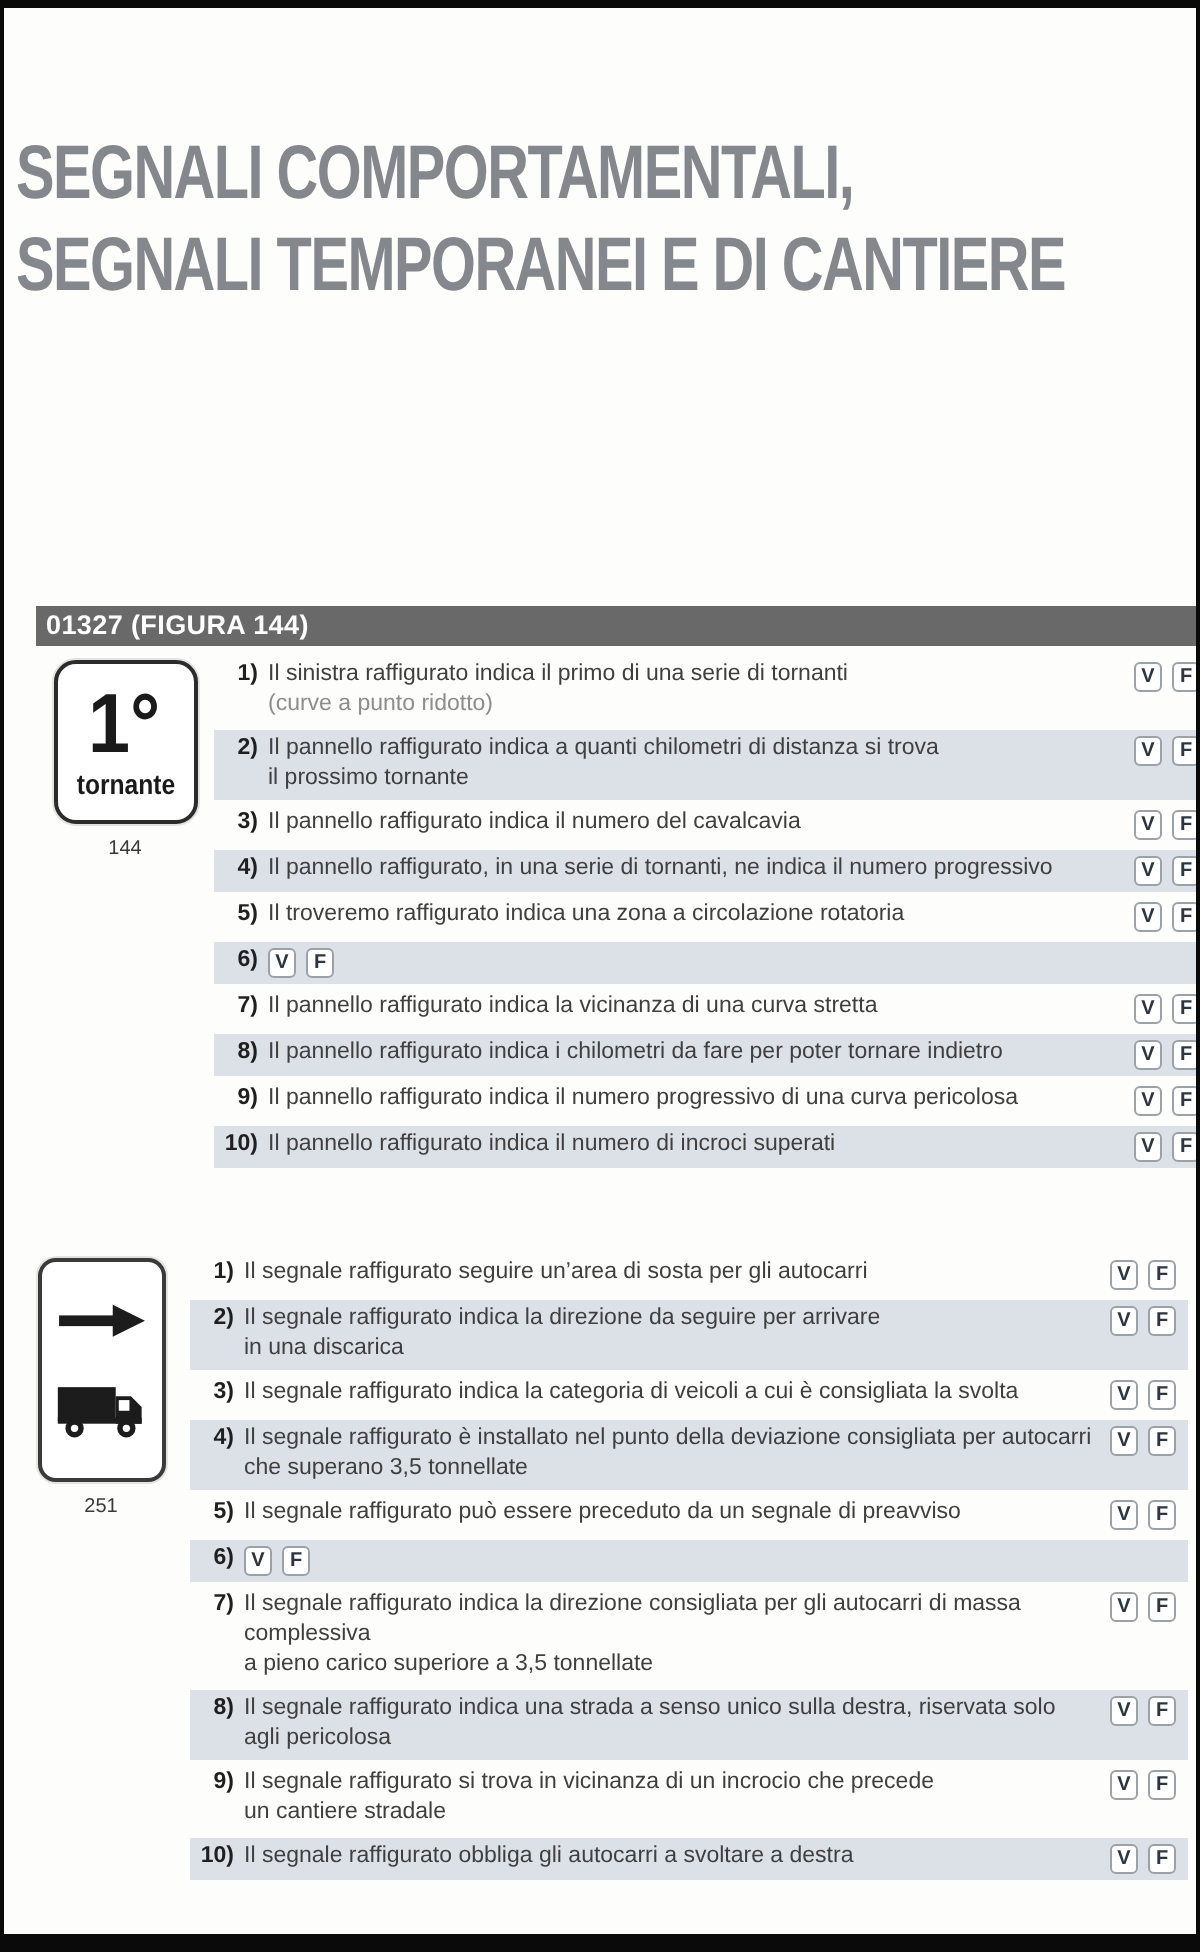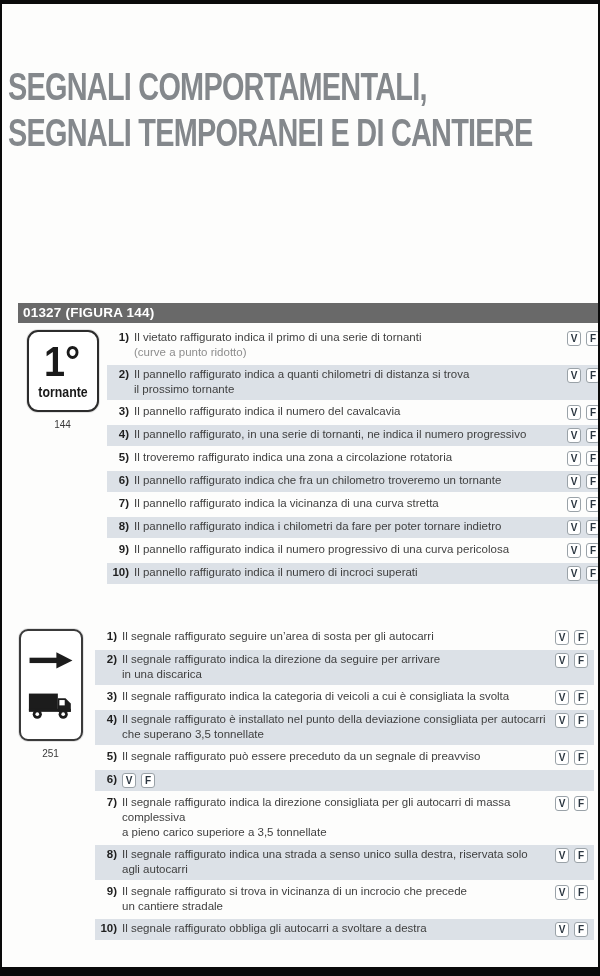--- a/index.html
+++ b/index.html
@@ -136,21 +136,21 @@
       <div class="sign-tornante">
         <div class="sign-big">1°</div>
         <div class="sign-small">tornante</div>
       </div>
       <div class="figure-caption">144</div>
     </div>
     <div class="rows">
   <div class="q-row">
     <span class="q-num">1)</span>
     <span class="q-text">
-      <span class="q-line1">Il vietato raffigurato indica il primo di una serie di tornanti</span>
+      <span class="q-line1">Il sinistra raffigurato indica il primo di una serie di tornanti</span>
       <span class="q-line2 muted">(curve a punto ridotto)</span>
     </span>
     <span class="vf">
       <span class="vf-box">V</span>
       <span class="vf-box">F</span>
     </span>
   </div>
 
   <div class="q-row striped">
     <span class="q-num">2)</span>
@@ -195,24 +195,20 @@
       
     </span>
     <span class="vf">
       <span class="vf-box">V</span>
       <span class="vf-box">F</span>
     </span>
   </div>
 
   <div class="q-row striped">
     <span class="q-num">6)</span>
-    <span class="q-text">
-      <span class="q-line1">Il pannello raffigurato indica che fra un chilometro troveremo un tornante</span>
-      
-    </span>
     <span class="vf">
       <span class="vf-box">V</span>
       <span class="vf-box">F</span>
     </span>
   </div>
 
   <div class="q-row">
     <span class="q-num">7)</span>
     <span class="q-text">
       <span class="q-line1">Il pannello raffigurato indica la vicinanza di una curva stretta</span>
@@ -366,21 +362,21 @@
     <span class="vf">
       <span class="vf-box">V</span>
       <span class="vf-box">F</span>
     </span>
   </div>
 
   <div class="q-row striped">
     <span class="q-num">8)</span>
     <span class="q-text">
       <span class="q-line1">Il segnale raffigurato indica una strada a senso unico sulla destra, riservata solo</span>
-      <span class="q-line2">agli autocarri</span>
+      <span class="q-line2">agli pericolosa</span>
     </span>
     <span class="vf">
       <span class="vf-box">V</span>
       <span class="vf-box">F</span>
     </span>
   </div>
 
   <div class="q-row">
     <span class="q-num">9)</span>
     <span class="q-text">

